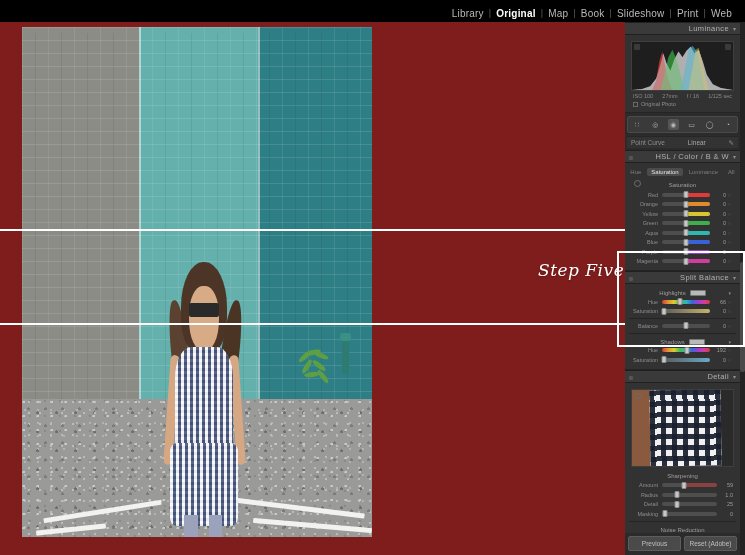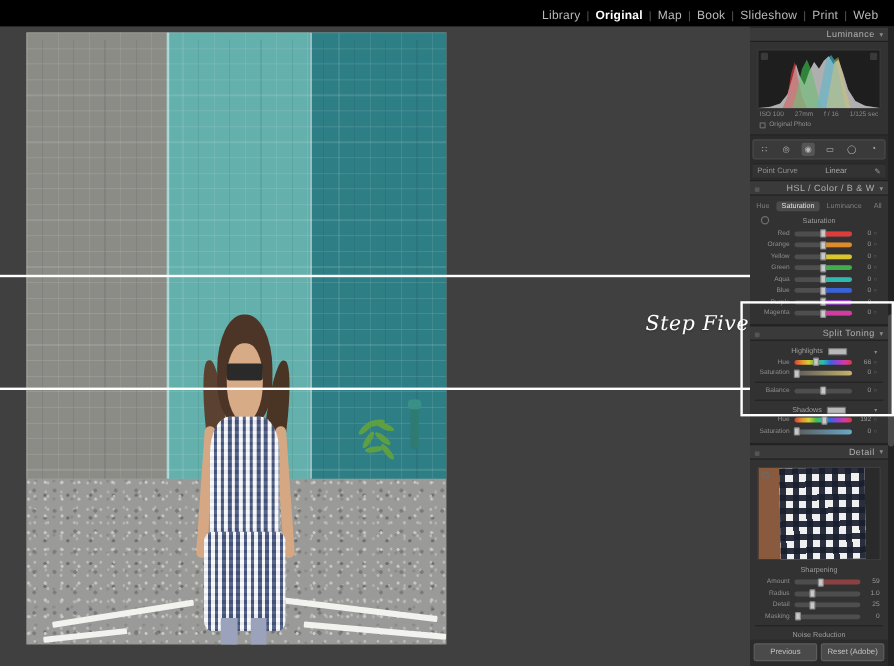--- a/index.html
+++ b/index.html
@@ -20,21 +20,21 @@
   }
   .modlist { display: flex; align-items: center; font-size: 10px; letter-spacing: .2px; }
   .modlist .mod { color: #b9b9b9; padding: 0 5px; }
   .modlist .mod.active { color: #ffffff; font-weight: bold; }
   .modlist .sep { color: #5c5c5c; font-size: 9px; }
 
   
   .viewer {
     position: absolute; left: 0; top: 22px;
     width: 625px; height: 533px;
-    background: #404040;
+    background: #7f1d1d;
   }
   .photo-frame {
     position: absolute; left: 22px; top: 5px;
     width: 350px; height: 510px;
     background: #8e8e8e;
     box-shadow: 0 0 0 0 rgba(0,0,0,0);
   }
   .photo { position: absolute; inset: 0; overflow: hidden; }
 
   
@@ -421,21 +421,21 @@
                 <div class="knob" style="left: 50%;"></div>
               </div>
               <div class="val">0</div>
               <div class="reset">○</div>
             </div>
           </div>
       </div>
 
       <div class="panel-head">
         <span class="dot"></span>
-        <span class="ptitle">Split Toning</span>
+        <span class="ptitle">Split Balance</span>
         <span class="tri">▾</span>
       </div>
       <div class="sec">
         <div class="sub-hdr">
           <span class="stitle">Highlights</span>
           <span class="swatch"></span>
           <span class="tri">▾</span>
         </div>
         <div id="st-hi">
             <div class="slider-row">

